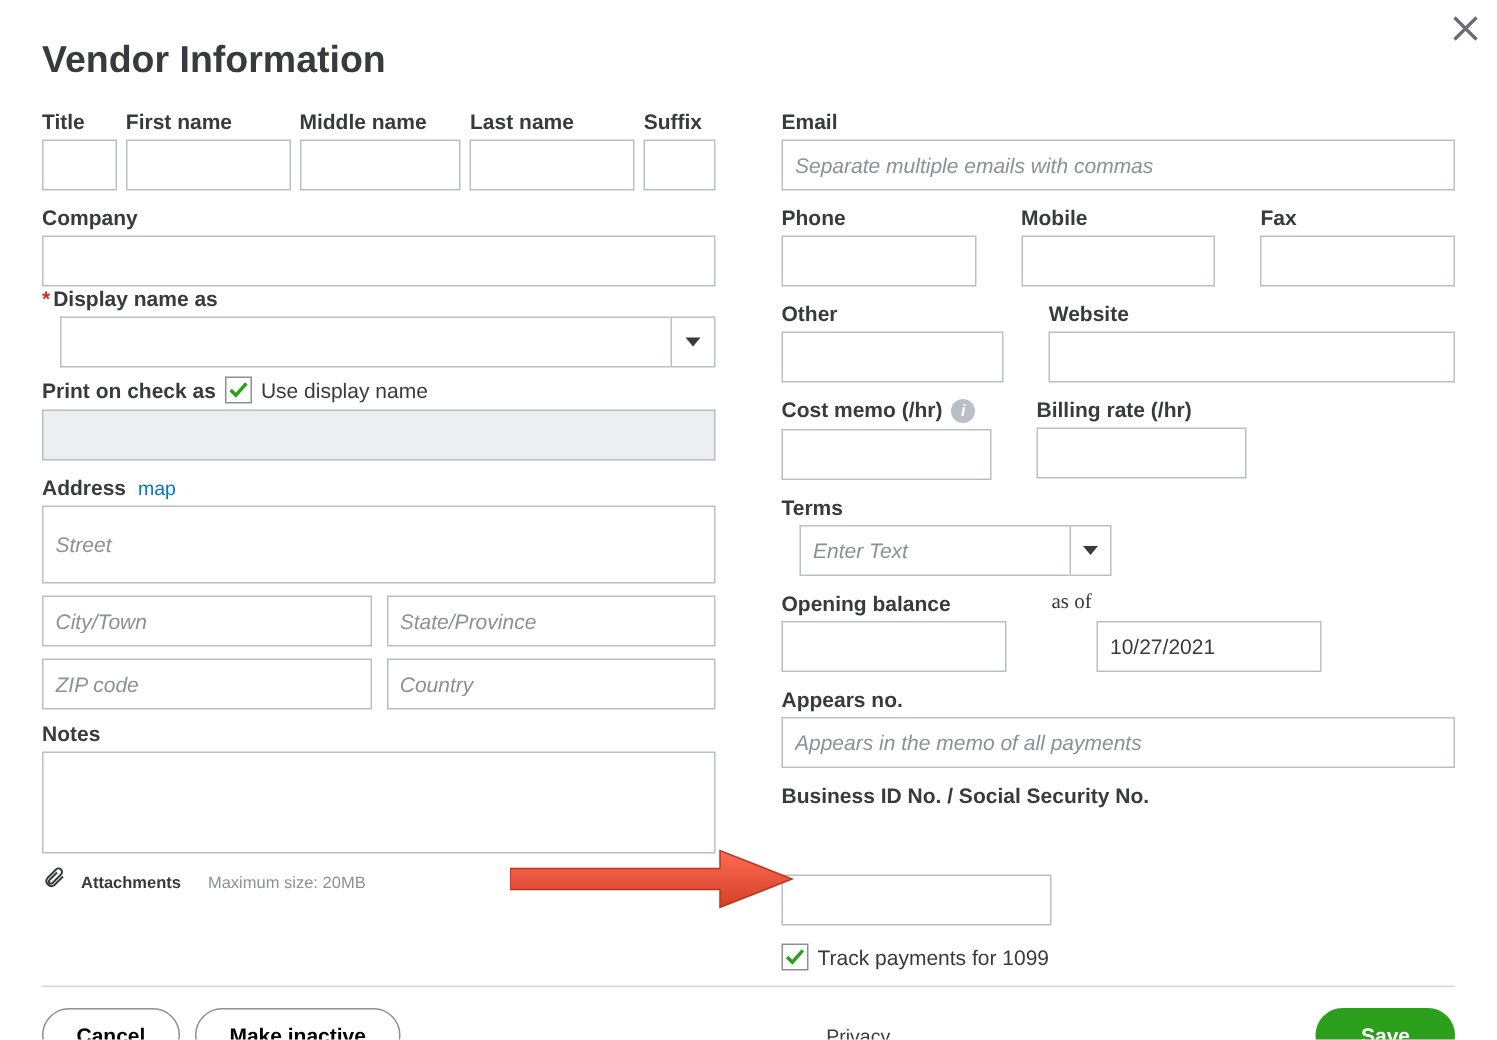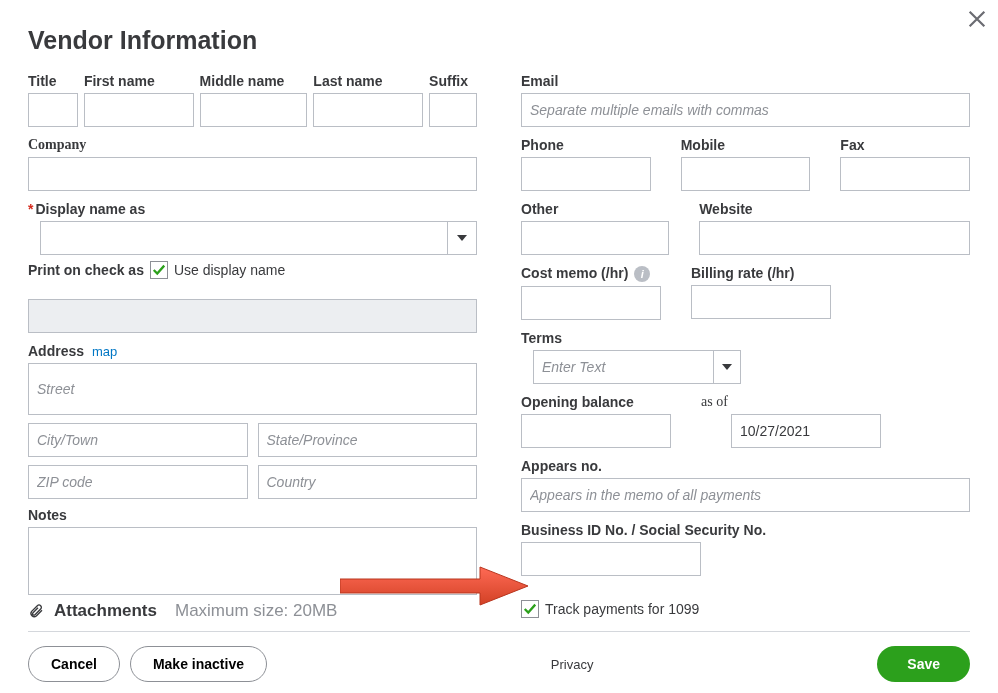--- a/index.html
+++ b/index.html
@@ -116,21 +116,21 @@
     align-items: center;
     justify-content: center;
     vertical-align: middle;
     margin-left: 2px;
   }
 
   .attach-row {
     display: flex;
     align-items: flex-end;
     gap: 10px;
-    font-size: 17px;
+    font-size: 11px;
     margin-top: 6px;
   }
   .attach-label { font-weight: 600; }
   .attach-hint { color: #8d9096; font-weight: 400; margin-left: 8px; }
   .paperclip { width: 16px; height: 20px; }
 
   .footer {
     display: flex;
     align-items: center;
     justify-content: space-between;
@@ -214,36 +214,36 @@
         <div class="field w-last">
           <div class="label">Last name</div>
           <input type="text" style="">
         </div>
         <div class="field w-suffix">
           <div class="label">Suffix</div>
           <input type="text" style="">
         </div>
       </div>
 
-      <div class="field" style="margin-bottom:10px;font-family:Liberation Serif, serif;">
+      <div class="field" style="">
         <div class="label">Company</div>
         <input type="text" style="">
       </div>
 
       <div class="field" style="margin-bottom:6px;">
         <div class="label">
           <span class="req">*</span><span>Display name as</span>
         </div>
         <div class="select">
           <input type="text" class="input" style="">
           <div class="caret"></div>
         </div>
       </div>
 
-      <div class="chk-line" style="margin-bottom:20px;">
+      <div class="chk-line" style="margin-bottom:4px;">
         <span class="label" style="margin:0;">Print on check as</span>
         <span class="chkbox">
           <svg viewBox="0 0 16 16">
               <path d="M2 8 L6 12 L14 3" stroke="#2ca01c" stroke-width="2.6" fill="none"></path>
             </svg>
         </span>
         <span style="font-weight:400;">Use display name</span>
       </div>
       <div class="input disabled" style="height:34px; margin-bottom:10px;"></div>
 
@@ -345,21 +345,21 @@
           <input type="text" value="10/27/2021" style="">
         </div>
         <div style="flex:1"></div>
       </div>
 
       <div class="field" style="margin-bottom:10px;">
         <div class="label">Appears no.</div>
         <input type="text" placeholder="Appears in the memo of all payments" style="">
       </div>
 
-      <div class="field" style="margin-bottom:24px; width:180px;">
+      <div class="field" style="margin-bottom:12px; width:180px;gap:41px;">
         <div class="label" style="width:320px;">Business ID No. / Social Security No.</div>
         <input type="text" style="">
       </div>
 
       <div class="chk-line">
         <span class="chkbox">
           <svg viewBox="0 0 16 16">
               <path d="M2 8 L6 12 L14 3" stroke="#2ca01c" stroke-width="2.6" fill="none"></path>
             </svg>
         </span>

